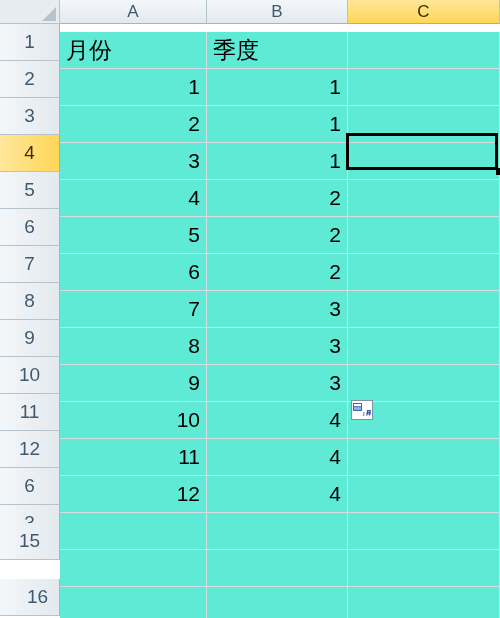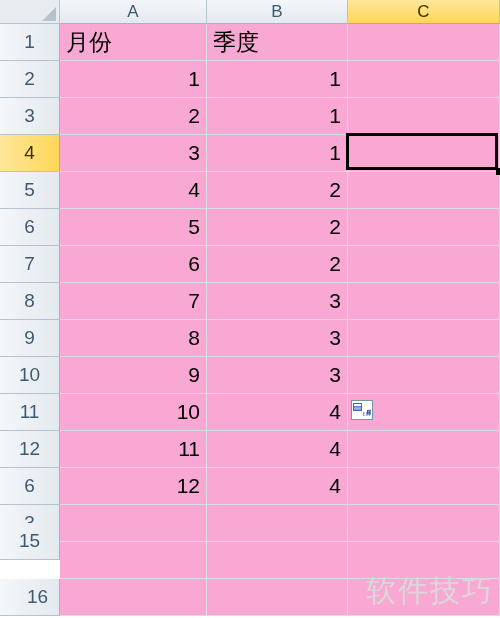--- a/index.html
+++ b/index.html
@@ -50,26 +50,27 @@
   }
   .rowhdr.sel {
     background: linear-gradient(to right,#ffe79b,#ffd657);
     border-right: 1px solid #e8a33d;
     color: #3a2e00;
   }
   .cell {
     position: absolute; height: 37px;
     border-right: 1px solid #d6dde3;
     border-bottom: 1px solid #d6dde3;
-    background: #f9a8d4;
+    background: #5eead4;
     font-size: 21px;
     color: #000;
     padding: 17px 6px;
     display: flex; align-items: center;
     overflow: hidden;
+    margin-top: 8px;
   }
   .cell.num { justify-content: flex-end; }
   .cell.txt { justify-content: flex-start; font-size: 23px; }
   .active-cell-border {
     position: absolute;
     border: 3px solid #000;
     background: transparent;
     pointer-events: none;
   }
   .fill-handle {
@@ -191,14 +192,13 @@
       <rect x="1" y="4.2" width="7" height="2.6" fill="#9cb4e6"></rect>
       <rect x="10" y="9" width="7" height="4" fill="none"></rect>
       <line x1="10" y1="10" x2="17" y2="10" stroke="#2a4aa0" stroke-width="1" stroke-dasharray="1.5 1.5"></line>
       <line x1="10" y1="12" x2="17" y2="12" stroke="#2a4aa0" stroke-width="1" stroke-dasharray="1.5 1.5"></line>
       <rect x="14.5" y="7.5" width="3.5" height="3.5" fill="none" stroke="#2a4aa0" stroke-width="0.9"></rect>
       <line x1="16.2" y1="8" x2="16.2" y2="10.6" stroke="#2a4aa0" stroke-width="0.9"></line>
       <line x1="15" y1="9.3" x2="17.6" y2="9.3" stroke="#2a4aa0" stroke-width="0.9"></line>
     </svg>
   </div>
 
-  <div class="watermark">软件技巧</div>
 </div>
 
 </body></html>

